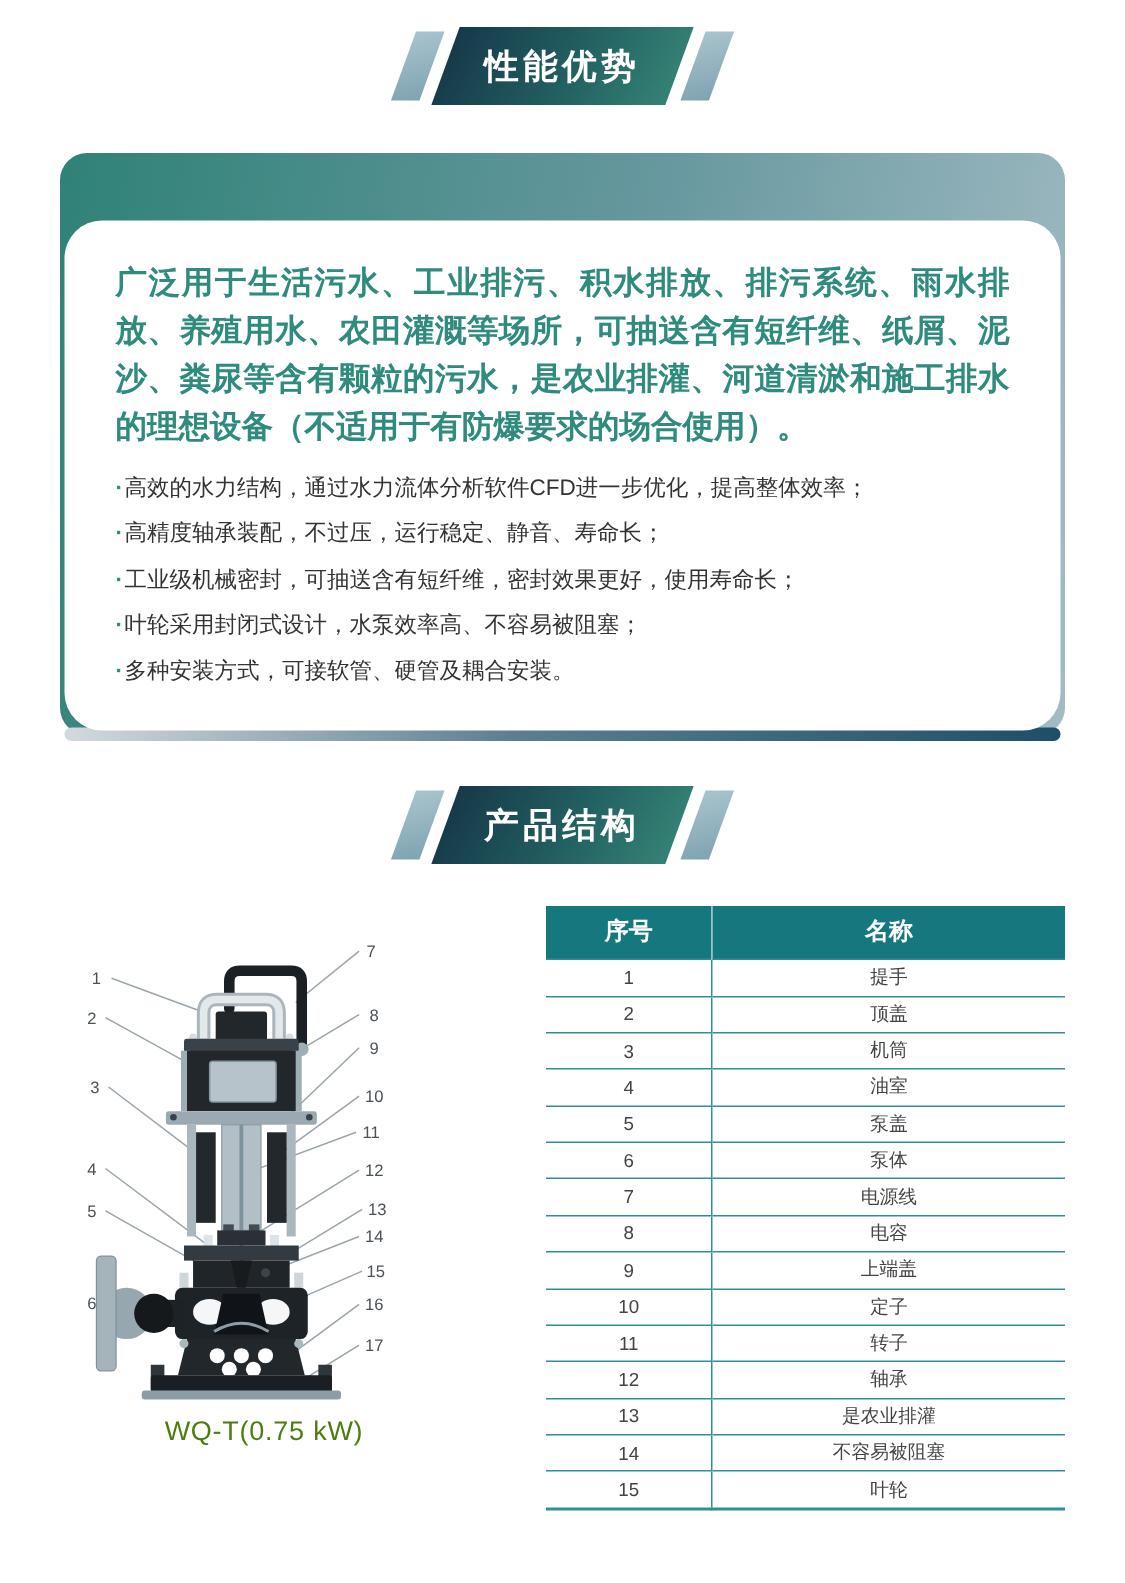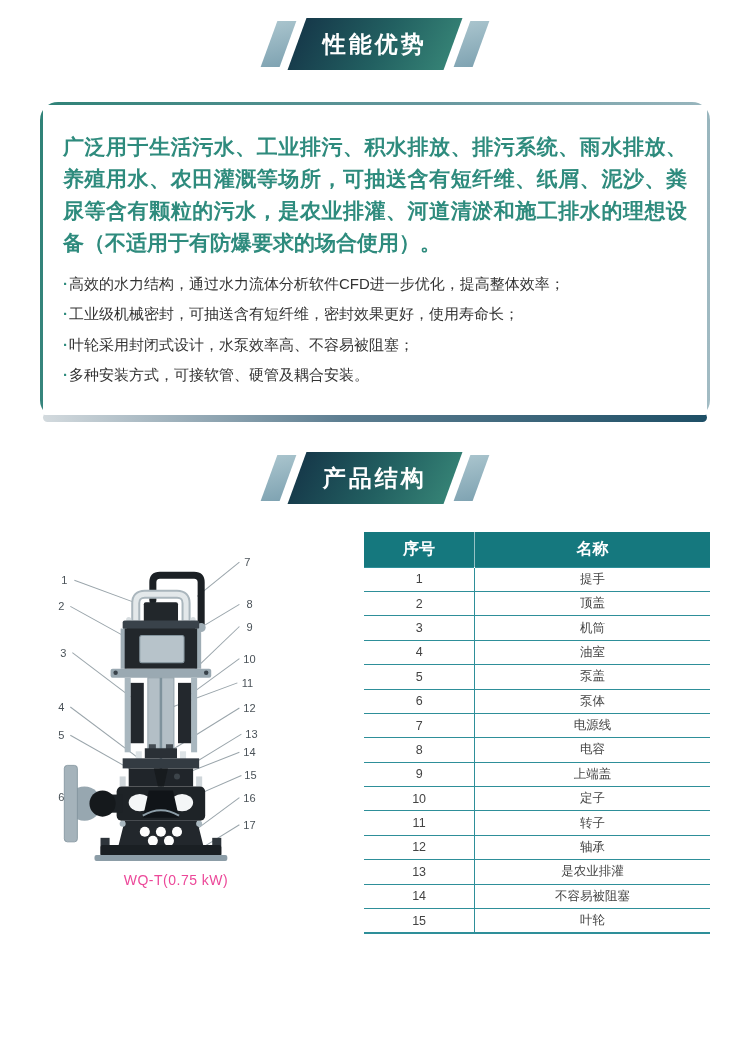--- a/index.html
+++ b/index.html
@@ -63,22 +63,23 @@
     bottom: -4px;
     height: 9px;
     border-radius: 5px;
     background: linear-gradient(90deg, #d3dade 0%, #5d7e91 45%, #1e4f66 100%);
     z-index: 0;
   }
   .feature-box {
     position: relative;
     z-index: 1;
     background: #ffffff;
-    border-radius: 2px;
-    padding: 26px 20px 28px;
+    border-radius: 25px;
+    padding: 26px 34px 28px;
+    margin-top: 42px;
   }
   .intro-text {
     color: #2e8b7d;
     font-size: 21px;
     font-weight: 700;
     line-height: 1.52;
     text-align: justify;
   }
   .bullet-list { margin-top: 14px; }
   .bullet {
@@ -100,22 +101,22 @@
     display: flex;
     padding: 0 40px;
     margin-top: 28px;
     gap: 52px;
     align-items: flex-start;
   }
   .diagram-col { width: 272px; margin-top: 14px; }
   .diagram-svg { width: 272px; height: 318px; display: block; }
   .diagram-caption {
     text-align: center;
-    font-size: 14px;
-    color: #ec4899;
+    font-size: 18px;
+    color: #4d7c0f;
     margin-top: 8px;
     letter-spacing: 0.5px;
   }
 
   
   .table-col { flex: 1; }
   table.parts {
     width: 100%;
     border-collapse: collapse;
     border-bottom: 2px solid #2e8f99;
@@ -158,20 +159,21 @@
     <span class="badge-text">性能优势</span>
   </div>
   <div class="badge-accent right"></div>
 </div>
 
 <div class="feature-box-wrap">
   <div class="feature-box">
     <p class="intro-text">广泛用于生活污水、工业排污、积水排放、排污系统、雨水排放、养殖用水、农田灌溉等场所，可抽送含有短纤维、纸屑、泥沙、粪尿等含有颗粒的污水，是农业排灌、河道清淤和施工排水的理想设备（不适用于有防爆要求的场合使用）。</p>
     <div class="bullet-list">
       <div class="bullet">高效的水力结构，通过水力流体分析软件CFD进一步优化，提高整体效率；</div>
+      <div class="bullet">高精度轴承装配，不过压，运行稳定、静音、寿命长；</div>
       <div class="bullet">工业级机械密封，可抽送含有短纤维，密封效果更好，使用寿命长；</div>
       <div class="bullet">叶轮采用封闭式设计，水泵效率高、不容易被阻塞；</div>
       <div class="bullet">多种安装方式，可接软管、硬管及耦合安装。</div>
     </div>
   </div>
 </div>
 
 <div class="badge-row" style="margin-top:34px;">
   <div class="badge-accent left"></div>
   <div class="badge-main">

